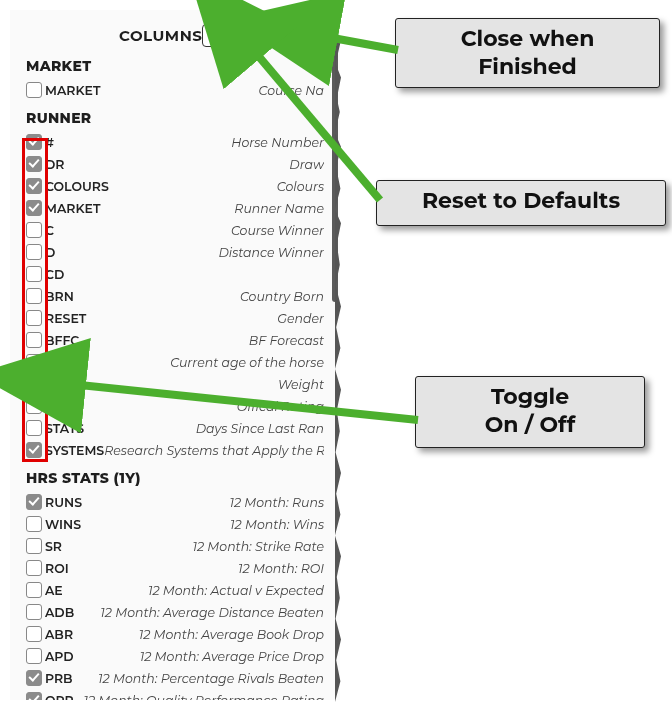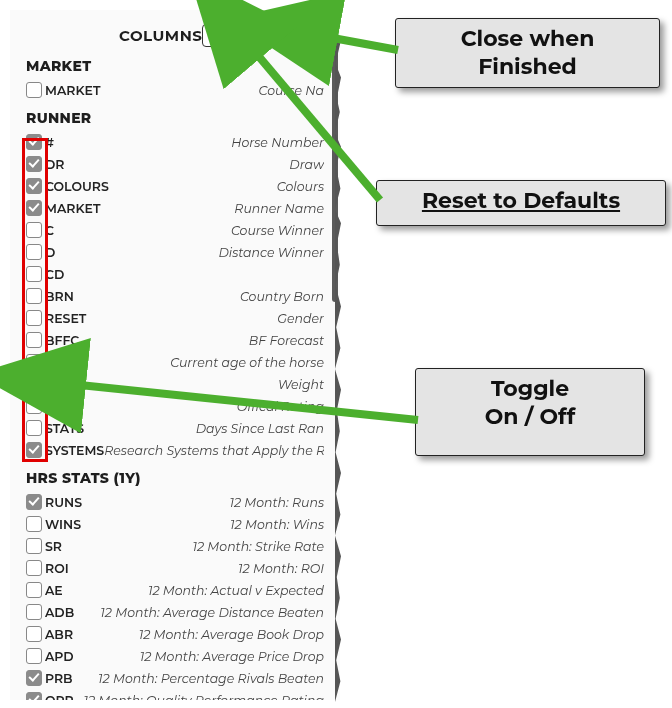--- a/index.html
+++ b/index.html
@@ -151,22 +151,22 @@
     font-size: 22px;
     color: #111;
     text-align: center;
     display: flex;
     align-items: flex-start;
     justify-content: center;
     line-height: 1.25;
     padding: 6px 10px;
   }
   #callout-close { left: 395px; top: 18px; width: 265px; height: 70px; }
-  #callout-reset { left: 376px; top: 180px; width: 290px; height: 46px; text-decoration: underline; }
-  #callout-toggle { left: 415px; top: 368px; width: 230px; height: 88px; }
+  #callout-reset { left: 376px; top: 180px; width: 290px; height: 46px; }
+  #callout-toggle { left: 415px; top: 376px; width: 230px; height: 72px; }
 
   
   .red-box {
     position: absolute;
     border: 3px solid #e00000;
     pointer-events: none;
   }
   #red-checkboxes { left: 22px; top: 138px; width: 26px; height: 324px; }
 
   

